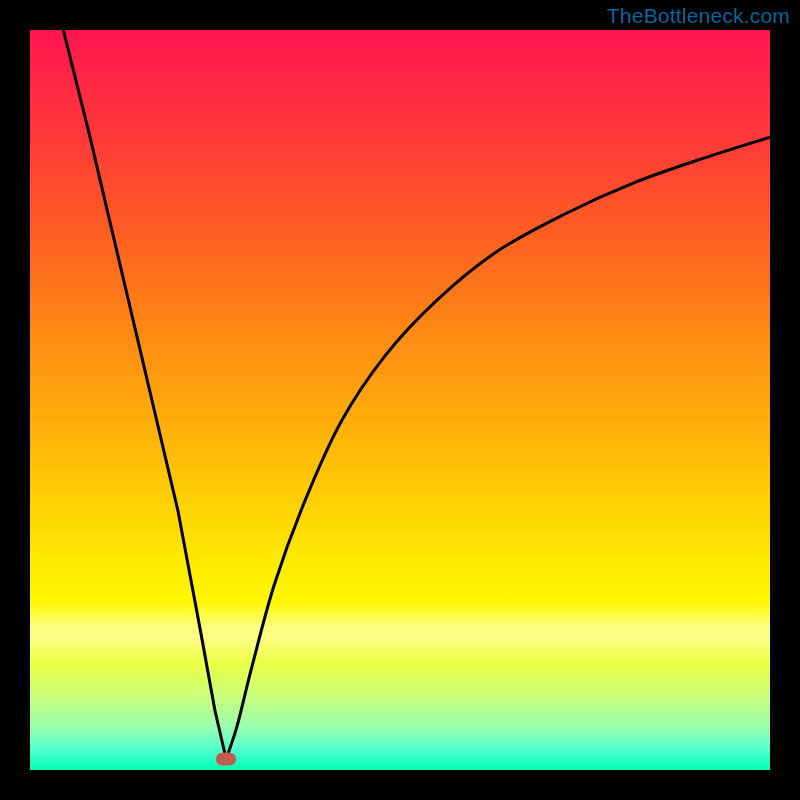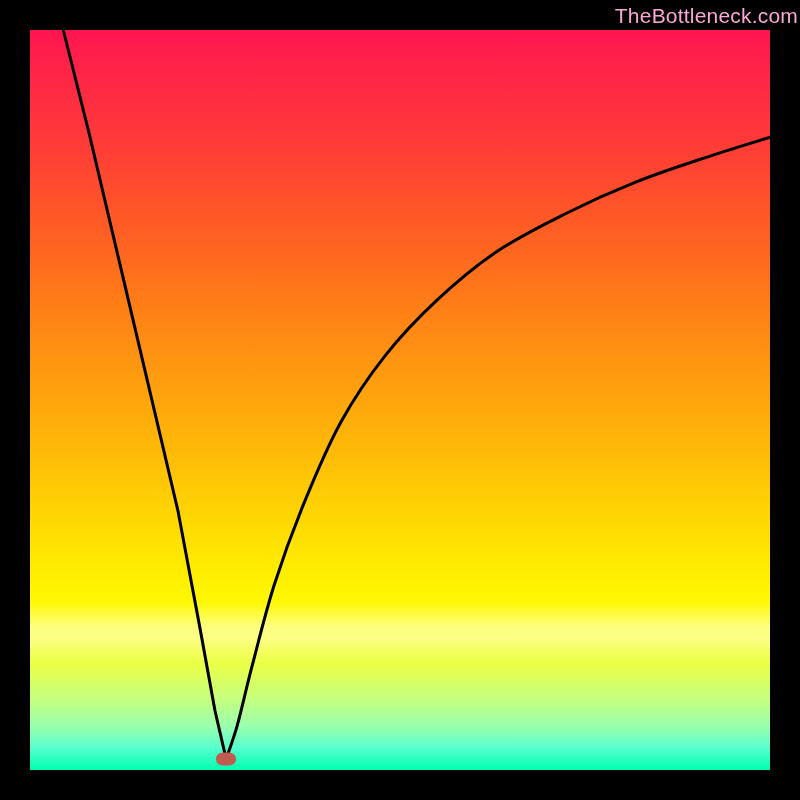--- a/index.html
+++ b/index.html
@@ -13,22 +13,22 @@
   }
   .frame {
     position: relative;
     width: 800px;
     height: 800px;
     background: #000;
   }
   .watermark {
     position: absolute;
     top: 4px;
-    right: 2px;
-    color: #f9a8d4;
+    right: 10px;
+    color: #0369a1;
     font-size: 21px;
     font-weight: 400;
     letter-spacing: 0.2px;
     z-index: 50;
   }
   .plot-area {
     position: absolute;
     left: 30px;
     top: 30px;
     width: 740px;

